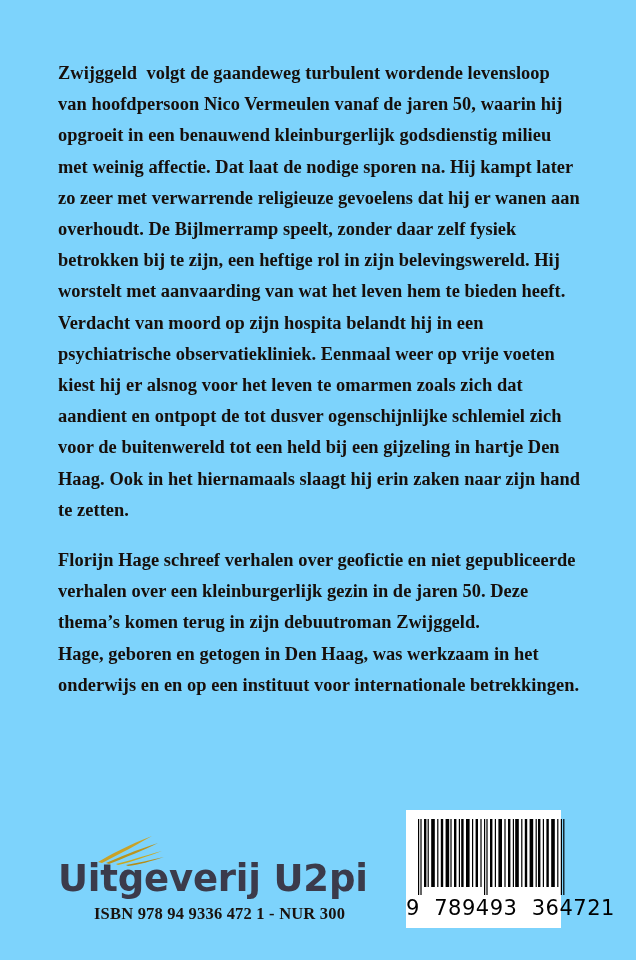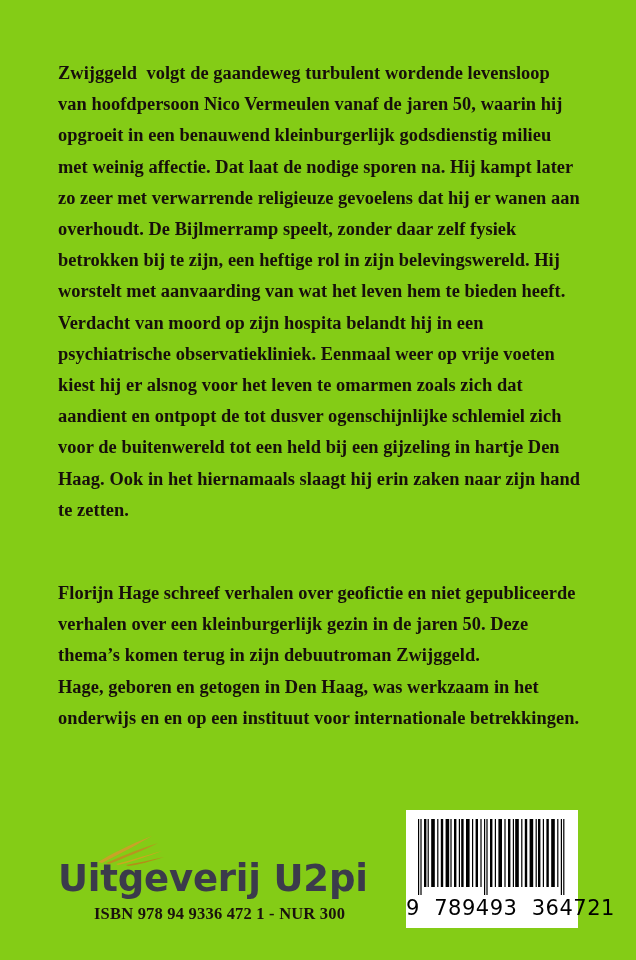--- a/index.html
+++ b/index.html
@@ -10,21 +10,21 @@
     width: 636px;
     height: 960px;
     overflow: hidden;
     font-family: "Liberation Serif", "DejaVu Serif", serif;
   }
 
   #cover {
     position: relative;
     width: 636px;
     height: 960px;
-    background: #84cc16;
+    background: #7dd3fc;
     box-sizing: border-box;
     padding-left: 36px;
   }
 
   
   #blurb {
     position: absolute;
     left: 58px;
     top: 58px;
     width: 522px;
@@ -35,21 +35,21 @@
     font-size: 18.4px;
     line-height: 31.2px;
     font-weight: 700;
     letter-spacing: 0.05px;
     text-align: left;
     margin: 0;
     white-space: pre-wrap;
   }
 
   .para.second {
-    margin-top: 52px;
+    margin-top: 19px;
   }
 
   
   #publisher {
     position: absolute;
     left: 58px;
     top: 834px;
     width: 300px;
   }
 
@@ -85,21 +85,21 @@
     letter-spacing: 0.2px;
     white-space: nowrap;
     margin-left: 36px;
   }
 
   
   #barcode-box {
     position: absolute;
     left: 406px;
     top: 810px;
-    width: 172px;
+    width: 155px;
     height: 118px;
     background: #ffffff;
     box-sizing: border-box;
   }
 
   #barcode-bars {
     position: absolute;
     left: 12px;
     top: 9px;
     width: 148px;

